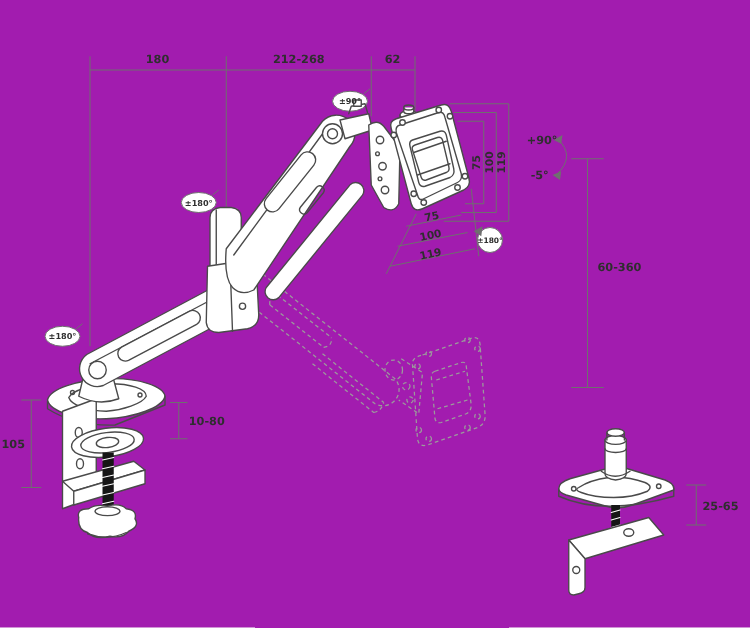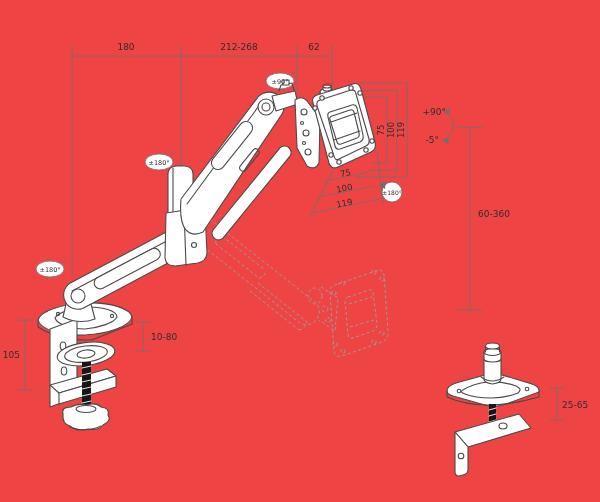--- a/index.html
+++ b/index.html
@@ -1,17 +1,17 @@
 <!DOCTYPE html>
 <html><head>
 <meta charset="utf-8">
 <style>
   html,body{margin:0;padding:0;background:#f3f3f3;}
-  .stage{width:600px;height:502px;background:#ef4444;position:relative;overflow:hidden;
-         font-family:"DejaVu Sans", sans-serif;}
+  .stage{width:600px;height:502px;background:#a21caf;position:relative;overflow:hidden;
+         font-family:"DejaVu Sans", sans-serif;font-weight:bold;}
   svg{display:block;}
   text{fill:#2e2e2e;font-family:"DejaVu Sans", sans-serif;}
   .t9{font-size:9px;}
   .t85{font-size:8.5px;}
   .t65{font-size:6.5px;}
   .t6{font-size:6px;}
 </style>
 </head>
 <body>
 

